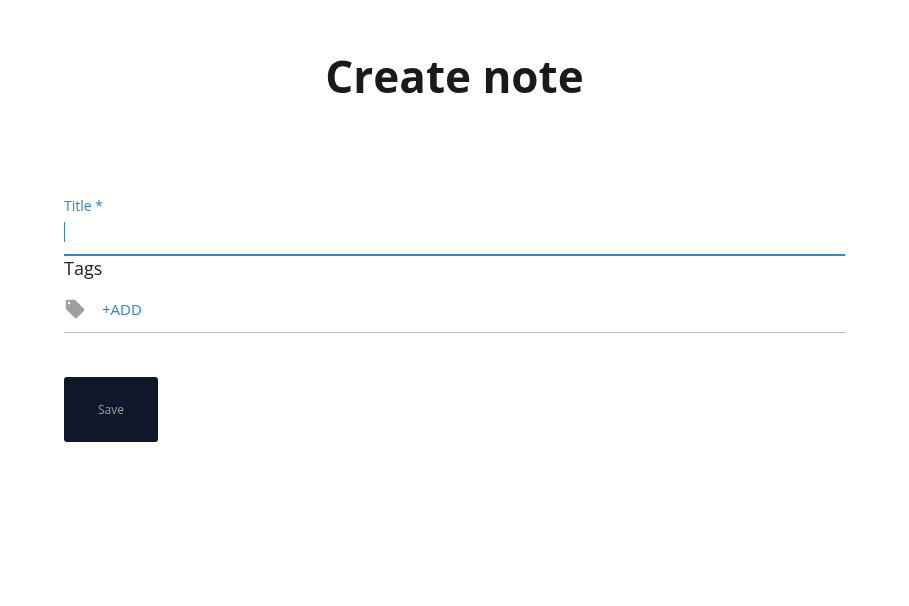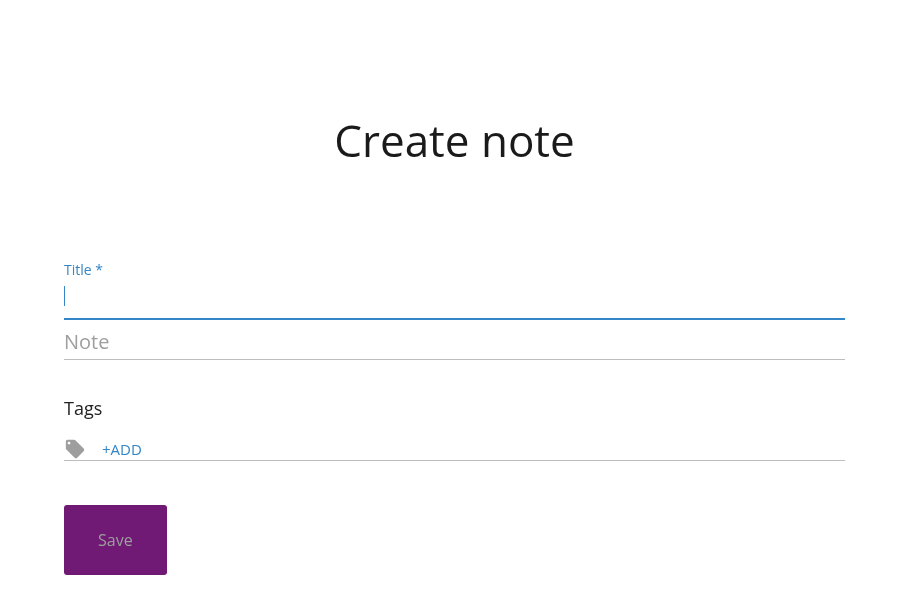--- a/index.html
+++ b/index.html
@@ -12,24 +12,24 @@
       background: #fff;
       width: 909px;
       height: 606px;
       position: relative;
     }
     .container {
       padding: 0 64px;
     }
     .page-title {
       font-size: 44px;
-      font-weight: 400;
+      font-weight: 700;
       color: #1a1a1a;
       text-align: center;
-      margin-top: 110px;
+      margin-top: 46px;
       margin-bottom: 90px;
     }
     .field-group {
       position: relative;
     }
     .field-label-floating {
       font-size: 14px;
       color: #3386c7;
       display: block;
       margin-bottom: 6px;
@@ -70,40 +70,41 @@
       font-size: 18px;
       color: #212121;
       margin-bottom: 18px;
       display: block;
     }
     .tags-row {
       display: flex;
       align-items: center;
       gap: 16px;
       border-bottom: 1px solid #bdbdbd;
+      padding-bottom: 12px;
     }
     .tag-icon {
       color: #9e9e9e;
       display: flex;
       align-items: center;
     }
     .add-tag-button {
       background: none;
       border: none;
       color: #3386c7;
       font-size: 15px;
       font-weight: 500;
       cursor: pointer;
       font-family: inherit;
     }
     .save-button {
-      background: #701a75;
+      background: #0f172a;
       border: none;
       color: #9e9e9e;
-      font-size: 16px;
+      font-size: 12px;
       font-weight: 500;
       padding: 24px 34px;
       border-radius: 3px;
       cursor: not-allowed;
       font-family: inherit;
     }
     .cursor {
       display: inline-block;
       width: 1px;
       height: 20px;
@@ -119,24 +120,20 @@
 
 <div class="container">
   <h1 class="page-title">Create note</h1>
 
   <div class="field-group">
     <label class="field-label-floating">Title *</label>
     <span class="cursor"></span>
     <input type="text" class="text-input" value="" style="">
   </div>
 
-  <div class="field-group note-field">
-    <span class="field-label-placeholder">Note</span>
-    <input type="text" class="text-input-inactive" value="" style="">
-  </div>
 
   <div class="tags-section">
     <label class="tags-label">Tags</label>
     <div class="tags-row">
       <span class="tag-icon">
         <svg width="22" height="22" viewBox="0 0 24 24" fill="currentColor">
           <path d="M21.41 11.58l-9-9C12.05 2.22 11.55 2 11 2H4c-1.1 0-2 .9-2 2v7c0 .55.22 1.05.59 1.42l9 9c.36.36.86.58 1.41.58.55 0 1.05-.22 1.41-.59l7-7c.37-.36.59-.86.59-1.41 0-.55-.23-1.06-.59-1.42zM5.5 7C4.67 7 4 6.33 4 5.5S4.67 4 5.5 4 7 4.67 7 5.5 6.33 7 5.5 7z"></path>
         </svg>
       </span>
       <button class="add-tag-button">+ADD</button>

